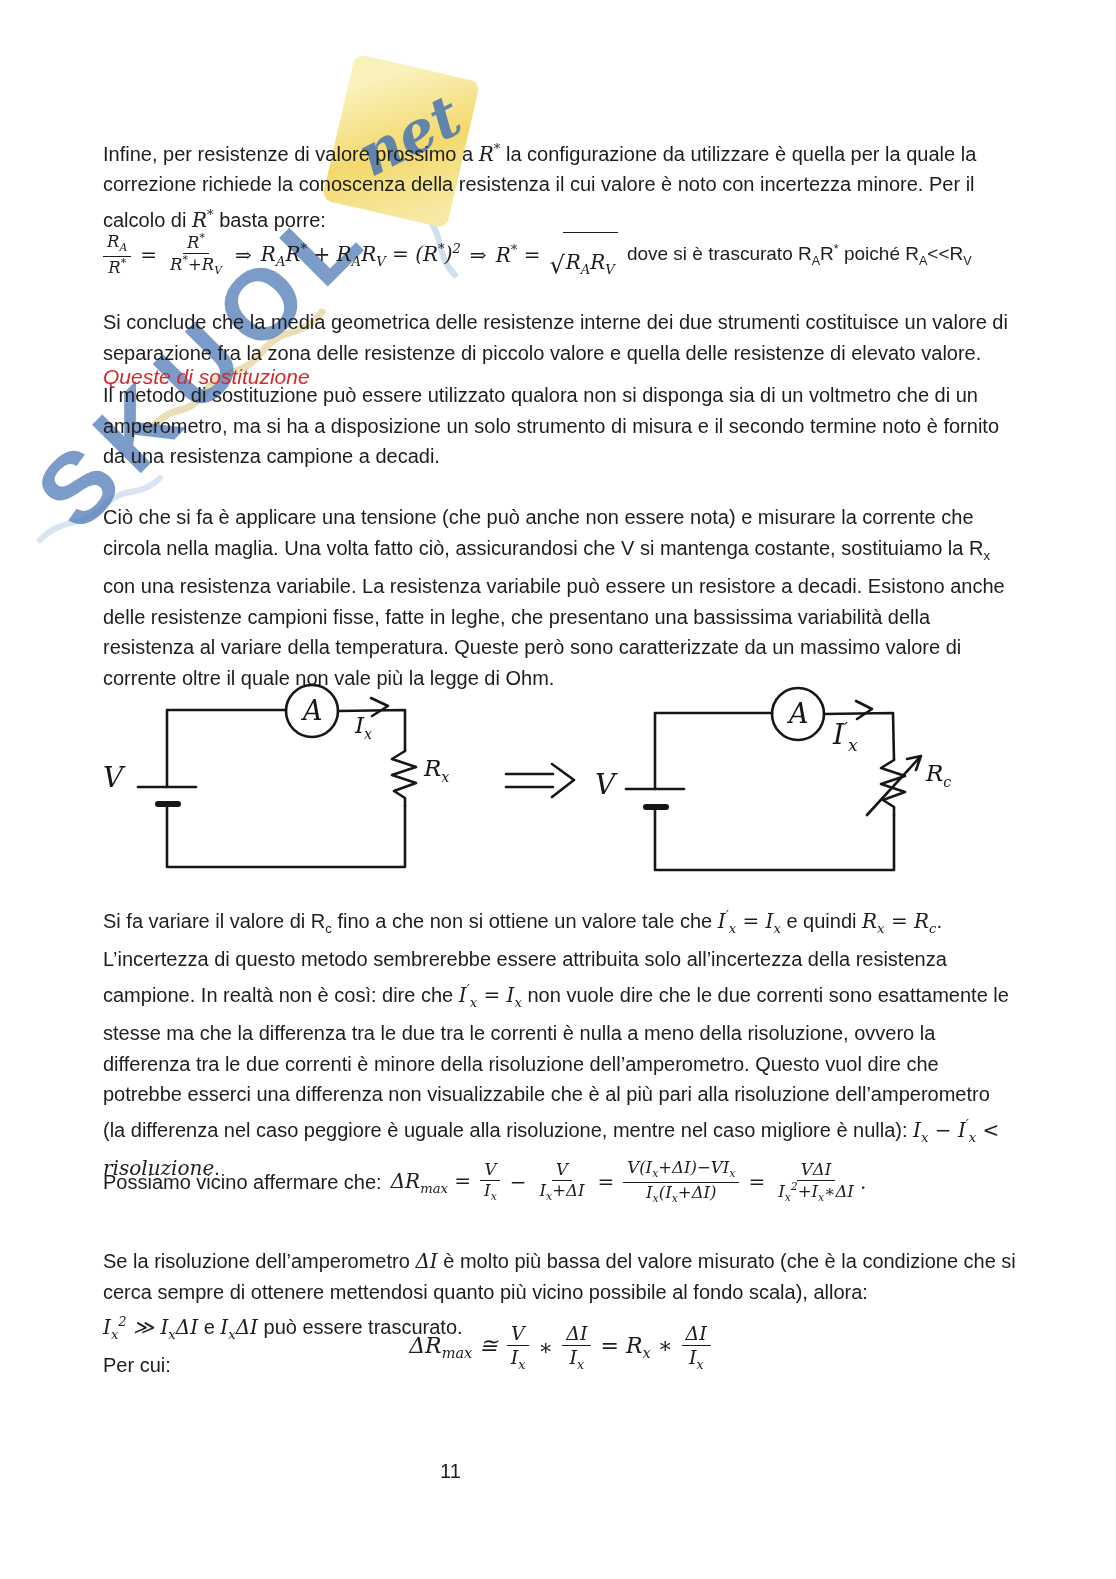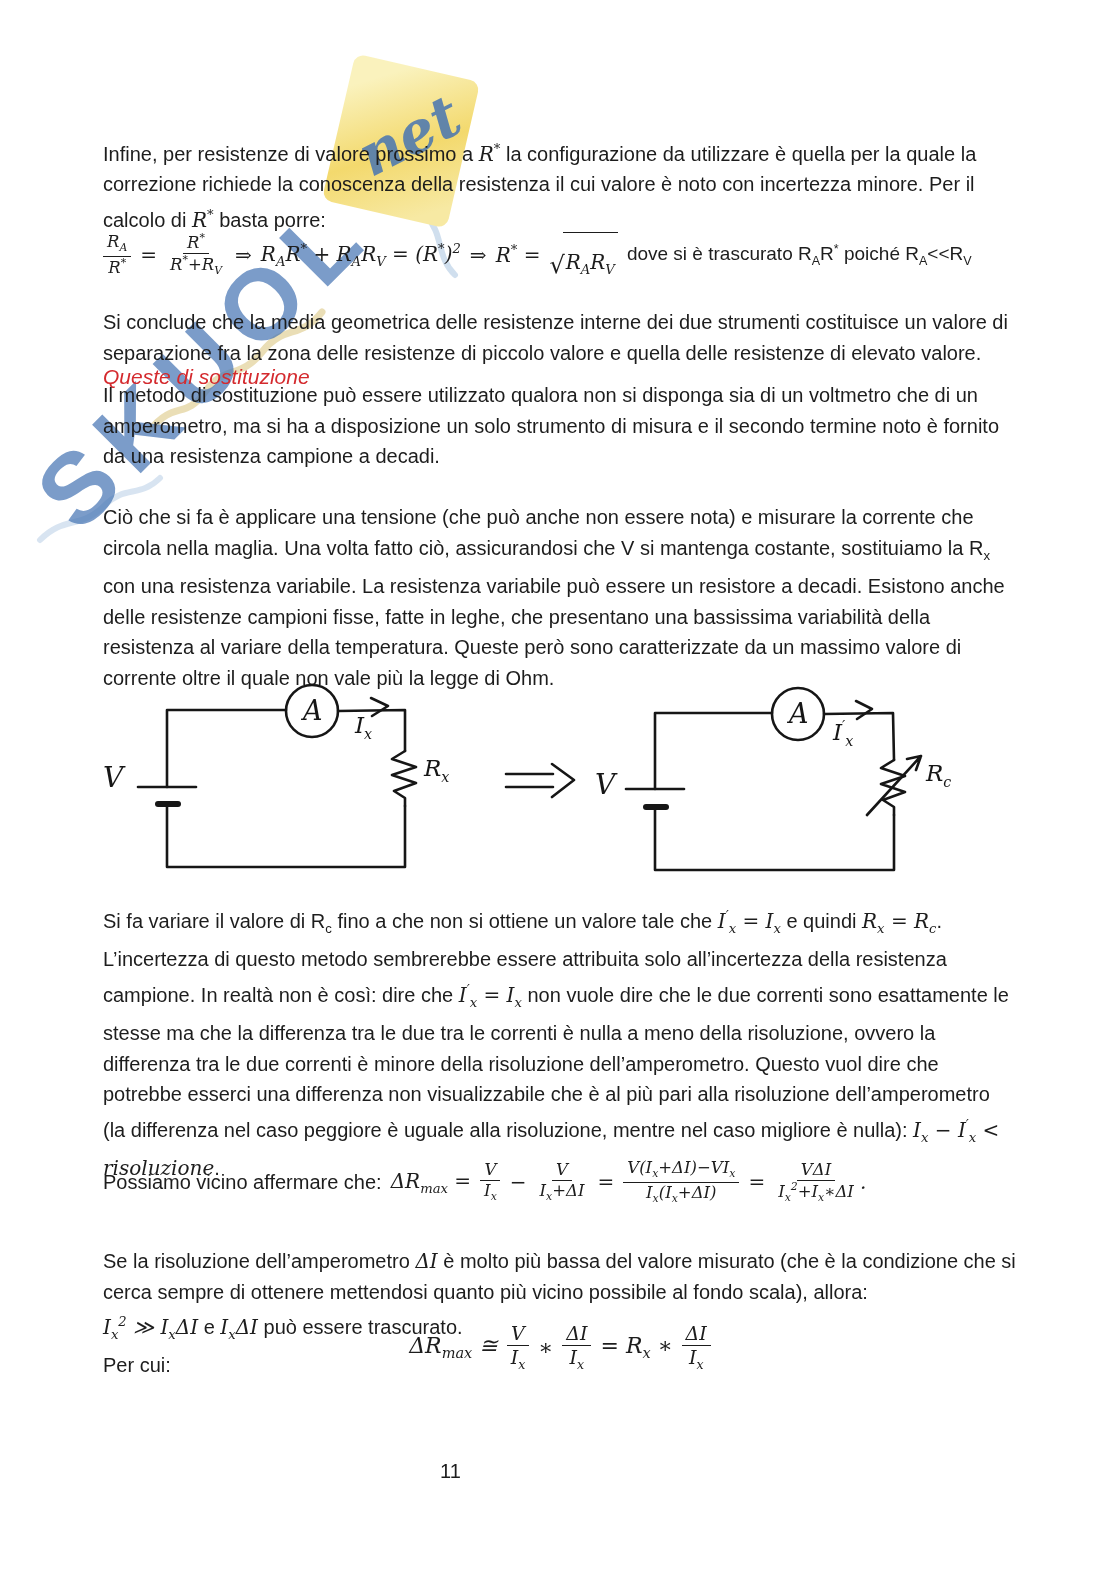--- a/index.html
+++ b/index.html
@@ -136,21 +136,21 @@
           <path d="M626,114 L684,114"></path>
           <path d="M646,132 L666,132" stroke-width="6"></path>
         </g>
       </svg>
       <span class="hand" style="left:103px;top:86px;font-size:28px;">V</span>
       <span class="hand" style="left:303px;top:20px;font-size:27px;">A</span>
       <span class="hand" style="left:355px;top:37px;font-size:23px;"><span class="m">I<sub>x</sub></span></span>
       <span class="hand" style="left:424px;top:80px;font-size:23px;"><span class="m">R<sub>x</sub></span></span>
       <span class="hand" style="left:595px;top:93px;font-size:28px;">V</span>
       <span class="hand" style="left:789px;top:23px;font-size:27px;">A</span>
-      <span class="hand" style="left:833px;top:43px;font-size:23px;"><span class="m">I<sup>′</sup><sub>x</sub></span></span>
+      <span class="hand" style="left:833px;top:43px;font-size:28px;"><span class="m">I<sup>′</sup><sub>x</sub></span></span>
       <span class="hand" style="left:926px;top:85px;font-size:23px;"><span class="m">R<sub>c</sub></span></span>
     </div>
 
     <div class="para" style="top:901px;">Si fa variare il valore di R<sub>c</sub> fino a che non si ottiene un valore tale che <span class="m">I<sup>′</sup><sub>x</sub> = I<sub>x</sub></span> e quindi <span class="m">R<sub>x</sub> = R<sub>c</sub></span>. L’incertezza di questo metodo sembrerebbe essere attribuita solo all’incertezza della resistenza campione. In realtà non è così: dire che <span class="m">I<sup>′</sup><sub>x</sub> = I<sub>x</sub></span> non vuole dire che le due correnti sono esattamente le stesse ma che la differenza tra le due tra le correnti è nulla a meno della risoluzione, ovvero la differenza tra le due correnti è minore della risoluzione dell’amperometro. Questo vuol dire che potrebbe esserci una differenza non visualizzabile che è al più pari alla risoluzione dell’amperometro (la differenza nel caso peggiore è uguale alla risoluzione, mentre nel caso migliore è nulla): <span class="m">I<sub>x</sub> − I<sup>′</sup><sub>x</sub> &lt; risoluzione</span>.</div>
 
     <div class="f-row" style="top:1158px;">
       <span>Possiamo vicino affermare che: </span>
       <span class="fx">ΔR<sub>max</sub> =</span>
       <span class="frac fx">
         <span class="num">V</span>

